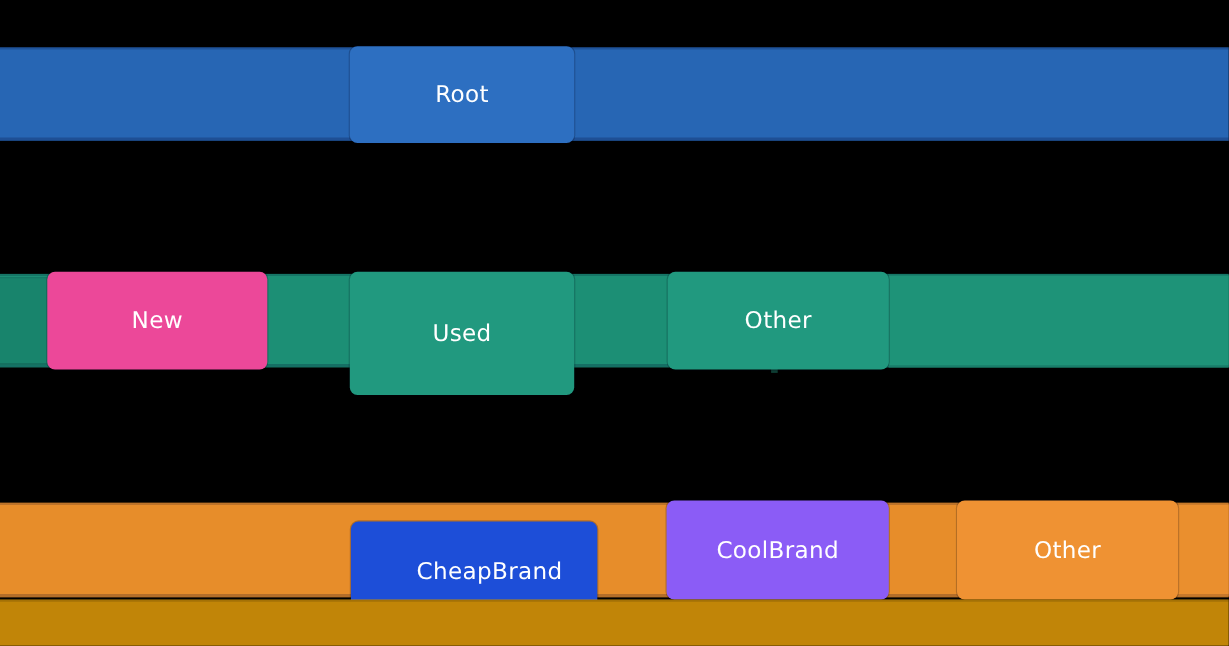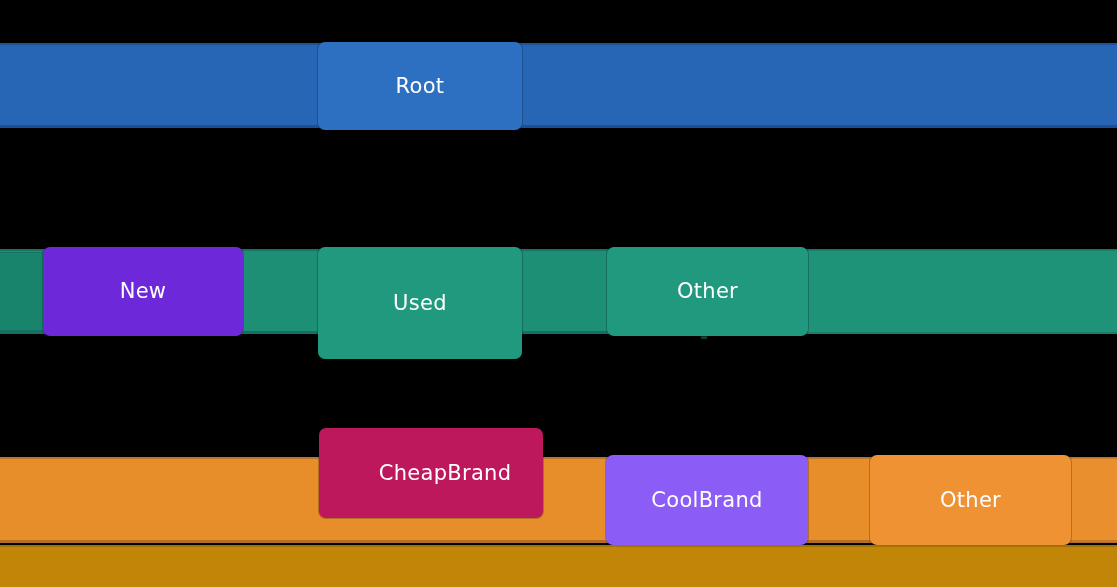--- a/index.html
+++ b/index.html
@@ -24,33 +24,33 @@
 
   <div class="band" style="left: 0px; top: 43px; width: 1117px; height: 85px; background: rgb(39, 102, 180);"></div>
   <div class="node" style="left: 318px; top: 42px; width: 204px; height: 88px; background: rgb(45, 111, 193);">
     <span class="lbl">Root</span>
   </div>
 
   <div class="band" style="left: 0px; top: 249px; width: 1117px; height: 85px; background: rgb(28, 143, 117);"></div>
   <div class="seg" style="left: 0px; top: 252px; width: 43px; height: 80px; background: rgb(24, 132, 108);"></div>
   <div class="seg" style="left: 808px; top: 250px; width: 309px; height: 84px; background: rgb(30, 147, 120);"></div>
   <div class="tick" style="left: 701px; top: 335px; width: 6px; height: 4px; background: rgb(14, 61, 51);"></div>
-  <div class="node" style="left: 43px; top: 247px; width: 200px; height: 89px; background: #6d28d9;">
+  <div class="node" style="left: 43px; top: 247px; width: 200px; height: 89px; background: #ec4899;">
     <span class="lbl">New</span>
   </div>
   <div class="node" style="left: 318px; top: 247px; width: 204px; height: 112px; background: rgb(33, 153, 127);">
     <span class="lbl">Used</span>
   </div>
   <div class="node" style="left: 607px; top: 247px; width: 201px; height: 89px; background: rgb(33, 153, 127);">
     <span class="lbl">Other</span>
   </div>
 
   <div class="band" style="left: 0px; top: 457px; width: 1117px; height: 86px; background: rgb(231, 141, 42);"></div>
   <div class="seg" style="left: 1071px; top: 458px; width: 46px; height: 84px; background: rgb(234, 143, 46);"></div>
-  <div class="node shift-right" style="left: 319px; top: 428px; width: 224px; height: 90px; background: #be185d;">
+  <div class="node shift-right" style="left: 319px; top: 474px; width: 224px; height: 90px; background: #1d4ed8;">
     <span class="lbl">CheapBrand</span>
   </div>
   <div class="node" style="left: 606px; top: 455px; width: 202px; height: 90px; background: #8b5cf6;">
     <span class="lbl">CoolBrand</span>
   </div>
   <div class="node" style="left: 870px; top: 455px; width: 201px; height: 90px; background: rgb(239, 146, 51);">
     <span class="lbl">Other</span>
   </div>
 
   <div class="strip" style="left: 0px; top: 545px; width: 1117px; height: 42px; background: rgb(193, 133, 8);"></div>

